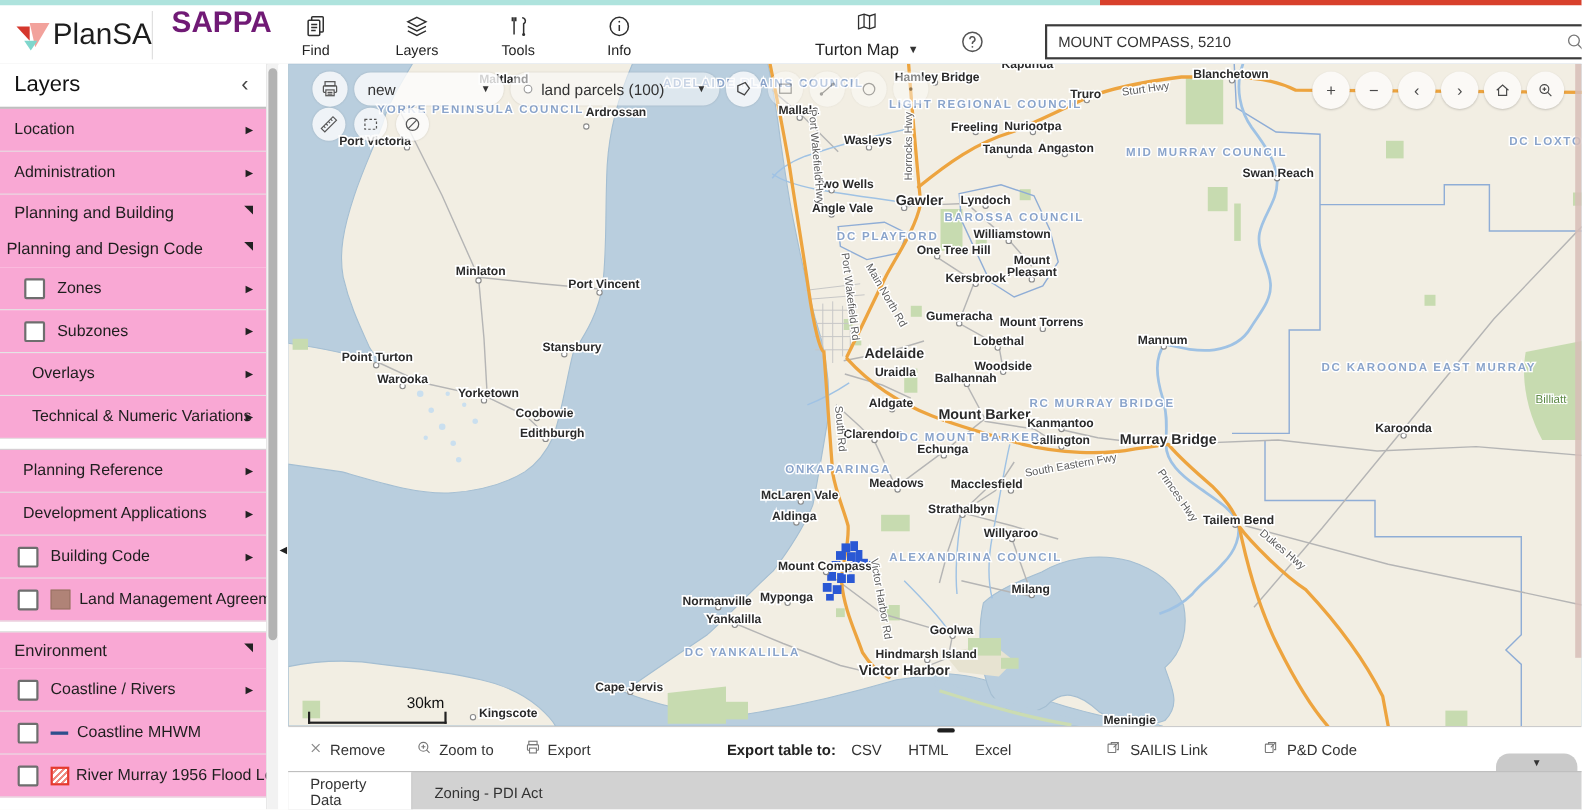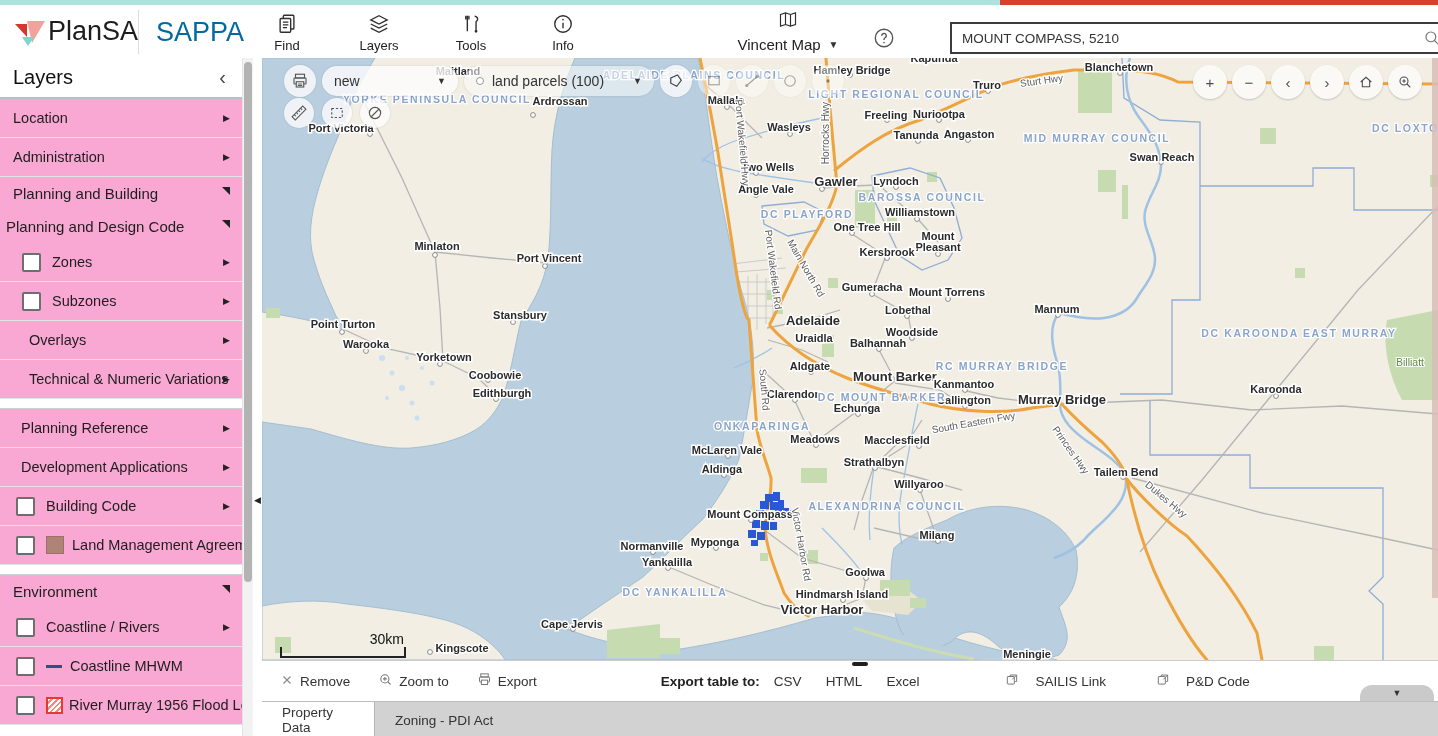--- a/index.html
+++ b/index.html
@@ -6,21 +6,21 @@
   #app{position:relative;width:1438px;height:736px;overflow:hidden;background:#fff;}
   
   #strip-teal{position:absolute;left:0;top:0;width:1000px;height:5px;}
   #strip-red{position:absolute;left:1000px;top:0;width:438px;height:5px;}
   
   header{position:absolute;left:0;top:5px;width:1438px;height:53px;background:#fff;border-bottom:1px solid #d6d6d6;}
   .logo{position:absolute;left:12px;top:8px;display:flex;align-items:flex-end;cursor:pointer;}
   .logo-mark{width:36px;height:34px;}
   .logo-text{font-size:27px;color:#1d1d1d;letter-spacing:0;}
   .hdiv{position:absolute;left:138px;top:5px;width:1px;height:44px;background:#ddd;}
-  .appname{position:absolute;left:156px;top:12px;font-size:27px;font-weight:normal;color:#0369a1;}
+  .appname{position:absolute;left:156px;top:0;font-size:27px;font-weight:bold;color:#701a75;}
   #main-nav{position:absolute;left:255px;top:6px;display:flex;gap:28px;}
   .nav-item{display:flex;flex-direction:column;align-items:center;width:64px;cursor:pointer;}
   .nav-item .ico{height:24px;display:flex;align-items:flex-end;}
   .nav-item .nav-label{font-size:13px;color:#222;margin-top:3px;}
   .basemap{position:absolute;left:733px;top:6px;width:110px;display:flex;flex-direction:column;align-items:center;cursor:pointer;}
   .basemap .bm-row{display:flex;align-items:center;gap:8px;margin-top:4px;}
   .basemap .bm-label{font-size:15px;color:#222;}
   .basemap .caret{font-size:10px;color:#333;}
   .help-btn{position:absolute;left:873px;top:22px;width:22px;height:22px;cursor:pointer;}
   .searchbox{position:absolute;left:919px;top:17px;width:497px;height:28px;border:2px solid #3c3c3c;background:#fff;display:flex;align-items:center;margin-left:31px;}
@@ -64,21 +64,21 @@
   .scale-label{display:block;text-align:right;font-size:14px;color:#111;margin-right:2px;}
   .bracket{height:9px;border-left:2px solid #222;border-right:2px solid #222;border-bottom:2px solid #222;width:122px;}
   
   #bottom-panel{position:absolute;left:262px;top:660px;width:1176px;height:76px;background:#fff;border-top:1px solid #ccc;}
   .drag-dash{position:absolute;left:590px;top:1px;width:16px;height:4px;background:#1f1f1f;border-radius:2px;cursor:ns-resize;}
   .hump{position:absolute;right:4px;top:24px;width:74px;height:16px;background:#cacaca;border-radius:12px 12px 0 0;display:flex;align-items:center;justify-content:center;font-size:9px;color:#333;cursor:pointer;}
   .actionbar{position:absolute;left:0;top:0;width:100%;height:40px;display:flex;align-items:center;padding-left:18px;box-sizing:border-box;}
   .ab-item{display:flex;align-items:center;gap:6px;font-size:13.5px;color:#333;cursor:pointer;margin-right:28px;}
   .ab-export-label{font-size:13.5px;font-weight:bold;color:#222;margin-left:96px;margin-right:14px;}
   .ab-opt{font-size:13.5px;color:#333;cursor:pointer;margin-right:24px;}
-  .ab-link{display:flex;align-items:center;gap:16px;font-size:13.5px;color:#333;cursor:pointer;margin-right:50px;}
+  .ab-link{display:flex;align-items:center;gap:8px;font-size:13.5px;color:#333;cursor:pointer;margin-right:50px;}
   .ab-link:first-of-type{margin-left:0;}
   .tabstrip{position:absolute;left:0;top:40px;width:100%;height:36px;background:#d2d2d2;border-top:1px solid #bdbdbd;display:flex;}
   .tab{display:flex;align-items:center;font-size:13.5px;color:#333;padding:0 20px;cursor:pointer;}
   .tab.active{background:#fff;width:72px;justify-content:center;border-right:1px solid #b5b5b5;}
   
   text.town{font-family:"Liberation Sans",sans-serif;font-size:11px;fill:#2b2b2b;stroke:#fff;stroke-width:3px;paint-order:stroke;font-weight:bold;}
   text.town.lg{font-size:13px;}
   text.council{font-family:"Liberation Sans",sans-serif;font-size:10.5px;font-weight:bold;fill:#8aa4cb;letter-spacing:1.6px;stroke:#fff;stroke-width:2.5px;paint-order:stroke;}
   text.road{font-family:"Liberation Sans",sans-serif;font-size:10px;fill:#5d5d5d;stroke:#fff;stroke-width:2.5px;paint-order:stroke;}
   text.area{font-family:"Liberation Sans",sans-serif;font-size:10.5px;fill:#5d8a46;stroke:#fff;stroke-width:2px;paint-order:stroke;}
@@ -144,21 +144,21 @@
         </div>
       </nav>
     <div class="basemap">
       <span class="ico">
         <svg width="20" height="17" viewBox="0 0 24 20" fill="none" stroke="#2f2f2f" stroke-width="1.4">
             <path d="M3 4 9 2l6 2 6-2v14l-6 2-6-2-6 2Z"></path>
             <path d="M9 2v14M15 4v14"></path>
           </svg>
       </span>
       <span class="bm-row">
-        <span class="bm-label">Vincent Map</span>
+        <span class="bm-label">Turton Map</span>
         <span class="caret">▼</span>
       </span>
     </div>
     <div class="help-btn">
       <svg width="22" height="22" viewBox="0 0 24 24" fill="none" stroke="#555" stroke-width="1.5">
           <circle cx="12" cy="12" r="9.5"></circle>
           <path d="M9.5 9.5a2.5 2.5 0 1 1 3.7 2.2c-.8.5-1.2 1-1.2 1.8v.6"></path>
           <circle cx="12" cy="17" r="0.9" fill="#555" stroke="none"></circle>
         </svg>
     </div>

